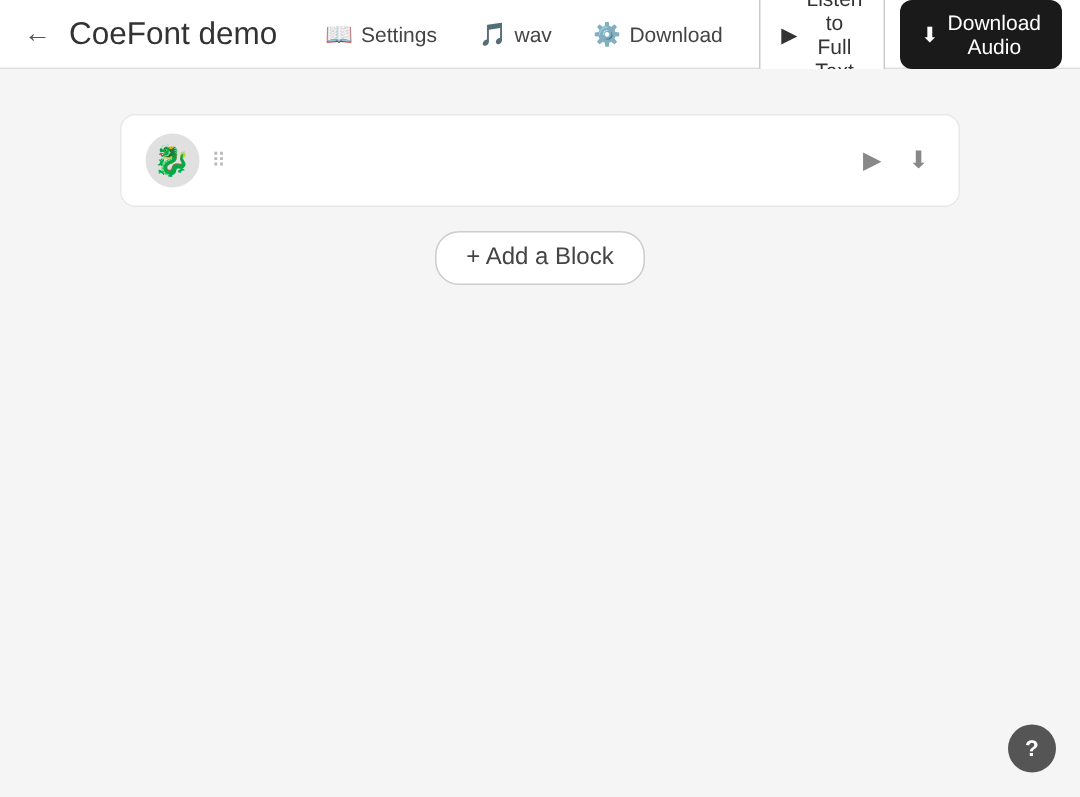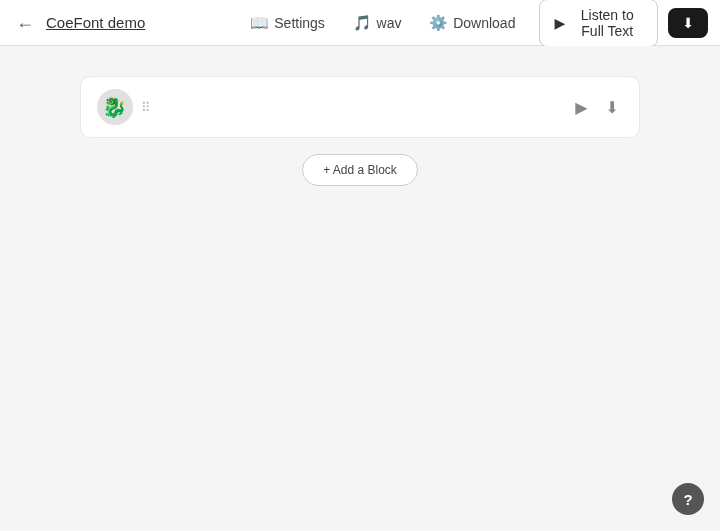--- a/index.html
+++ b/index.html
@@ -35,28 +35,27 @@
       cursor: pointer;
       color: #555;
       padding: 4px;
       border-radius: 4px;
       background: none;
       border: none;
       font-size: 18px;
     }
 
     .doc-title {
-      font-size: 15px;
+      font-size: 21px;
       color: #333;
       font-weight: 400;
       min-width: 100px;
       border: none;
       outline: none;
       background: transparent;
-      text-decoration: underline;
     }
 
     .header-nav {
       display: flex;
       align-items: center;
       gap: 4px;
       margin-left: auto;
     }
 
     .nav-item {
@@ -183,21 +182,21 @@
       margin-top: 12px;
     }
 
     .add-block-btn {
       display: flex;
       align-items: center;
       gap: 6px;
       padding: 8px 20px;
       border-radius: 16px;
       cursor: pointer;
-      font-size: 12px;
+      font-size: 16px;
       color: #444;
       background: #ffffff;
       border: 1.5px solid #ccc;
       font-weight: 500;
     }
 
     
     .help-btn {
       position: absolute;
       bottom: 16px;
@@ -240,20 +239,21 @@
       <span>Download</span>
     </button>
 
     <button class="listen-btn">
       <span>▶</span>
       <span>Listen to Full Text</span>
     </button>
 
     <button class="download-btn">
       <span>⬇</span>
+      <span>Download Audio</span>
     </button>
   </nav>
 </div>
 
 <div class="main">
 
   <div class="block-card">
     <div class="block-avatar">
       🐉
     </div>

